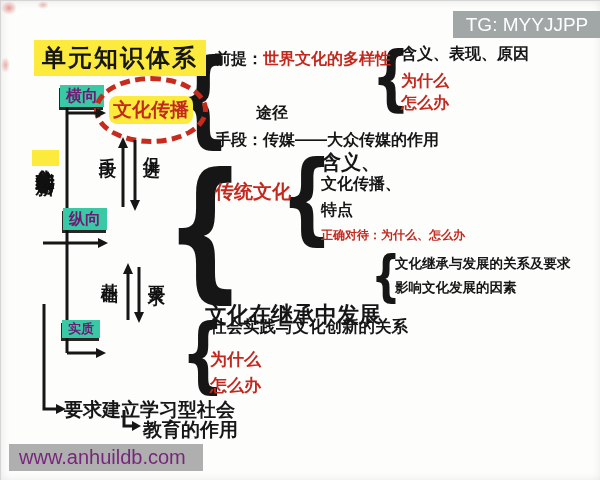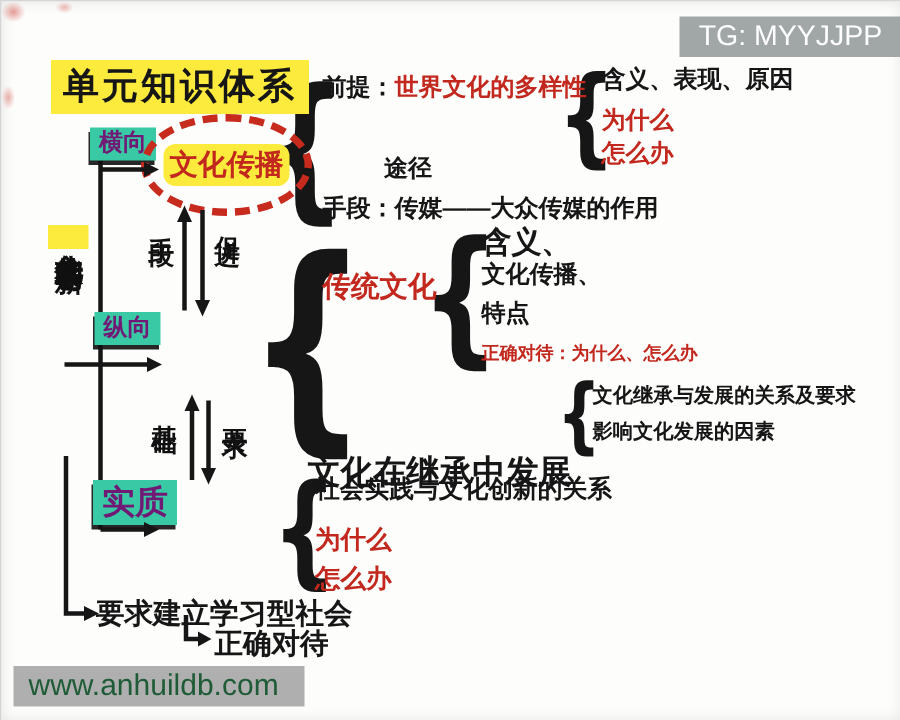--- a/index.html
+++ b/index.html
@@ -54,21 +54,21 @@
     position:absolute;writing-mode:vertical-rl;text-orientation:upright;
     background:var(--yellow);font-weight:700;font-size:19px;
     padding:4px 4px;letter-spacing:1px;color:#101010;line-height:1;
   }
   .badge{
     position:absolute;display:flex;align-items:center;justify-content:center;
     background:var(--gray-badge);opacity:.92;color:#fff;
     font-weight:400;font-size:19px;font-family:"Liberation Sans",sans-serif;
   }
   .band{
-    position:absolute;background:var(--gray-band);opacity:.95;color:#14532d;
+    position:absolute;background:var(--gray-band);opacity:.95;color:#701a75;
     font-weight:400;font-size:20px;line-height:27px;padding-left:10px;
     font-family:"Liberation Sans",sans-serif;
   }
   .smudge{position:absolute;pointer-events:none;}
   svg.layer{position:absolute;left:0;top:0;pointer-events:none;}
   svg .ln{stroke:var(--ink);stroke-width:3;fill:none;}
   svg .hd{fill:var(--ink);stroke:none;}
 </style>
 </head>
 <body>
@@ -91,21 +91,21 @@
   <div class="brace" style="left:192px;top:312px;width:20px;height:82px;font-size:82px;">{</div>
 
   <div class="abs hl" style="left:33px;top:39px;font-size:24px;letter-spacing:2px;padding:4px 8px;">单元知识体系</div>
   <div class="badge" style="left:452px;top:10px;width:148px;height:27px;">TG: MYYJJPP</div>
   <div class="band" style="left:8px;top:443px;width:184px;height:27px;">www.anhuildb.com</div>
 
   <div class="spine" style="left:31px;top:149px;">文化的传承与创新</div>
 
   <div class="tag" style="left:59px;top:84px;">横向</div>
   <div class="tag" style="left:62px;top:207px;">纵向</div>
-  <div class="tag" style="left:61px;top:319px;font-size:22px;">实质</div>
+  <div class="tag" style="left:61px;top:319px;font-size:13px;">实质</div>
 
   <div class="oval" style="left:93px;top:75px;width:104px;height:58px;">
     <span class="oval-label">文化传播</span>
   </div>
 
   <div class="vlabel" style="left:98px;top:143px;">手段</div>
   <div class="vlabel" style="left:142px;top:143px;">促进</div>
   <div class="vlabel" style="left:100px;top:268px;">基础</div>
   <div class="vlabel" style="left:147px;top:271px;">要求</div>
 
@@ -125,21 +125,21 @@
   <div class="abs red" style="left:320px;top:228px;font-size:12px;">正确对待：为什么、怎么办</div>
   <div class="abs" style="left:204px;top:265px;font-size:22px;margin-top:36px;">文化在继承中发展</div>
   <div class="abs" style="left:394px;top:255px;font-size:13.5px;">文化继承与发展的关系及要求</div>
   <div class="abs" style="left:394px;top:279px;font-size:13.5px;">影响文化发展的因素</div>
 
   <div class="abs" style="left:209px;top:316px;font-size:16.5px;">社会实践与文化创新的关系</div>
   <div class="abs red" style="left:209px;top:349px;font-size:17px;">为什么</div>
   <div class="abs red" style="left:209px;top:375px;font-size:17px;">怎么办</div>
 
   <div class="abs" style="left:63px;top:398px;font-size:19px;">要求建立学习型社会</div>
-  <div class="abs" style="left:142px;top:418px;font-size:19px;">正确对待</div>
+  <div class="abs" style="left:142px;top:418px;font-size:19px;">教育的作用</div>
 
   <svg class="layer" width="600" height="480">
     <path class="ln" d="M66 112 H95"></path>
     <polygon class="hd" points="95,107 95,117 105,112"></polygon>
     <path class="ln" d="M42 242 H97"></path>
     <polygon class="hd" points="97,237 97,247 107,242"></polygon>
     <path class="ln" d="M66 352 H95"></path>
     <polygon class="hd" points="95,347 95,357 105,352"></polygon>
     <path class="ln" d="M43 303 V408 H55"></path>
     <polygon class="hd" points="55,403 55,413 65,408"></polygon>

